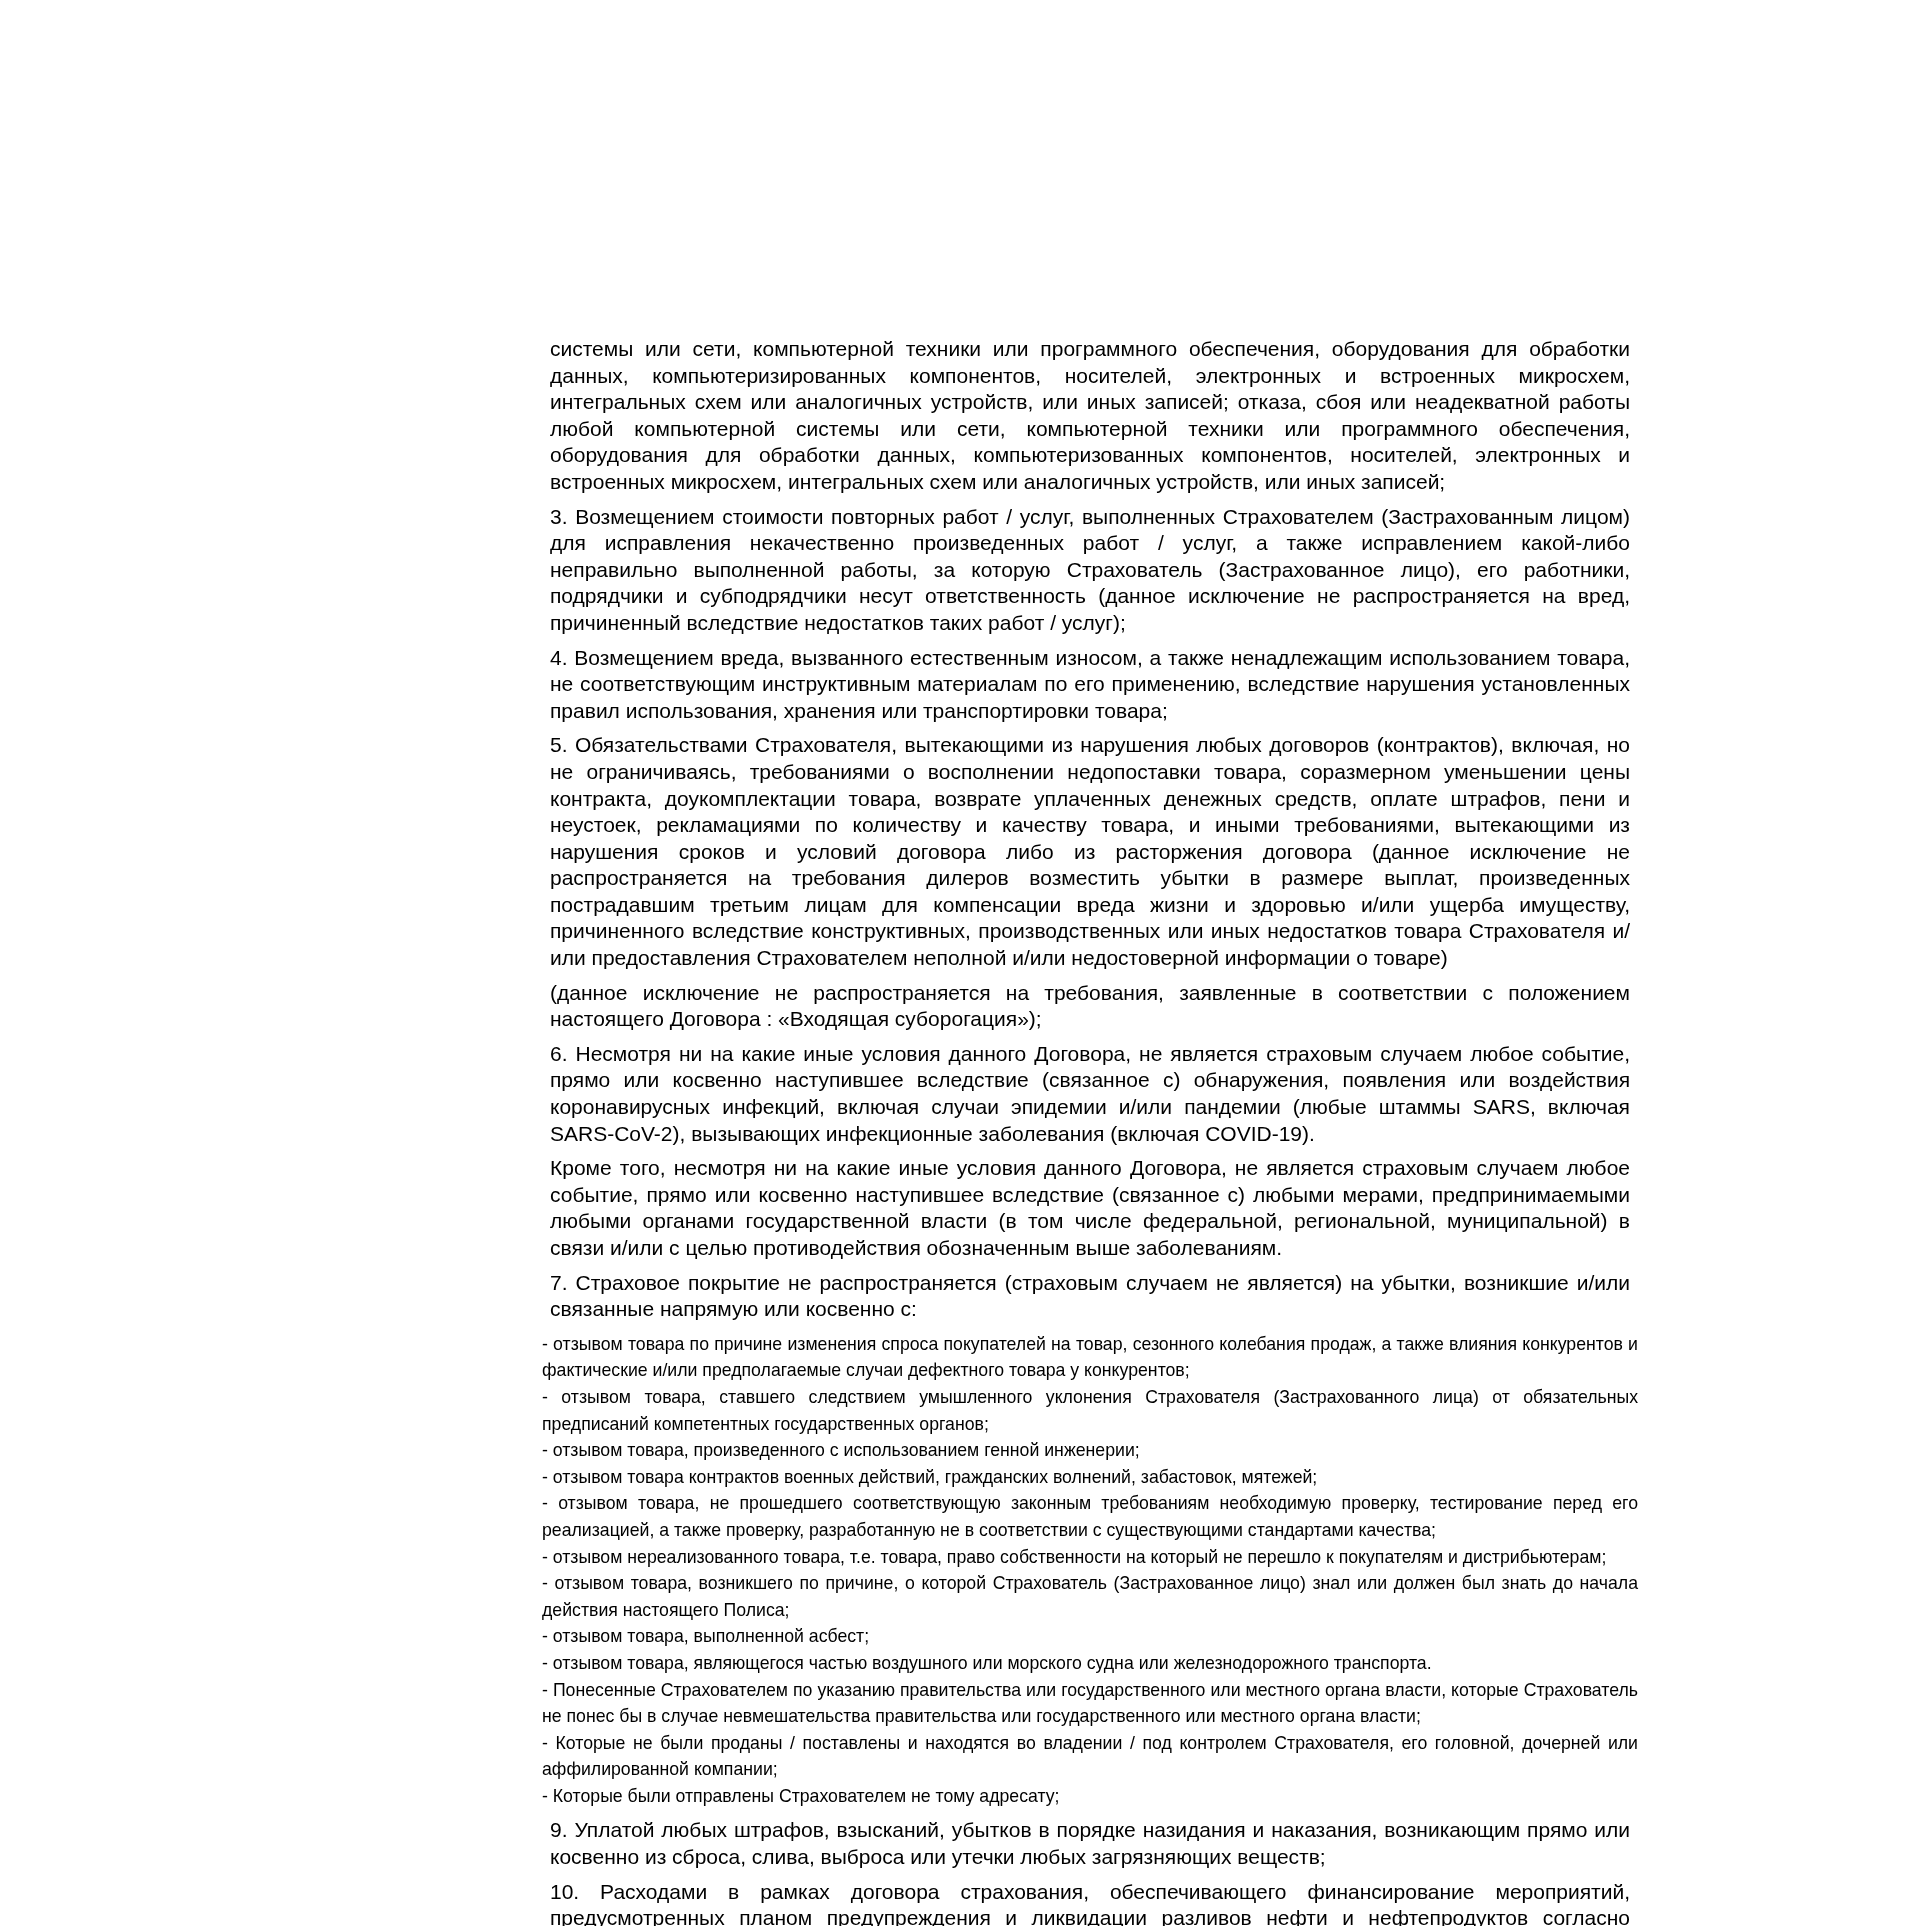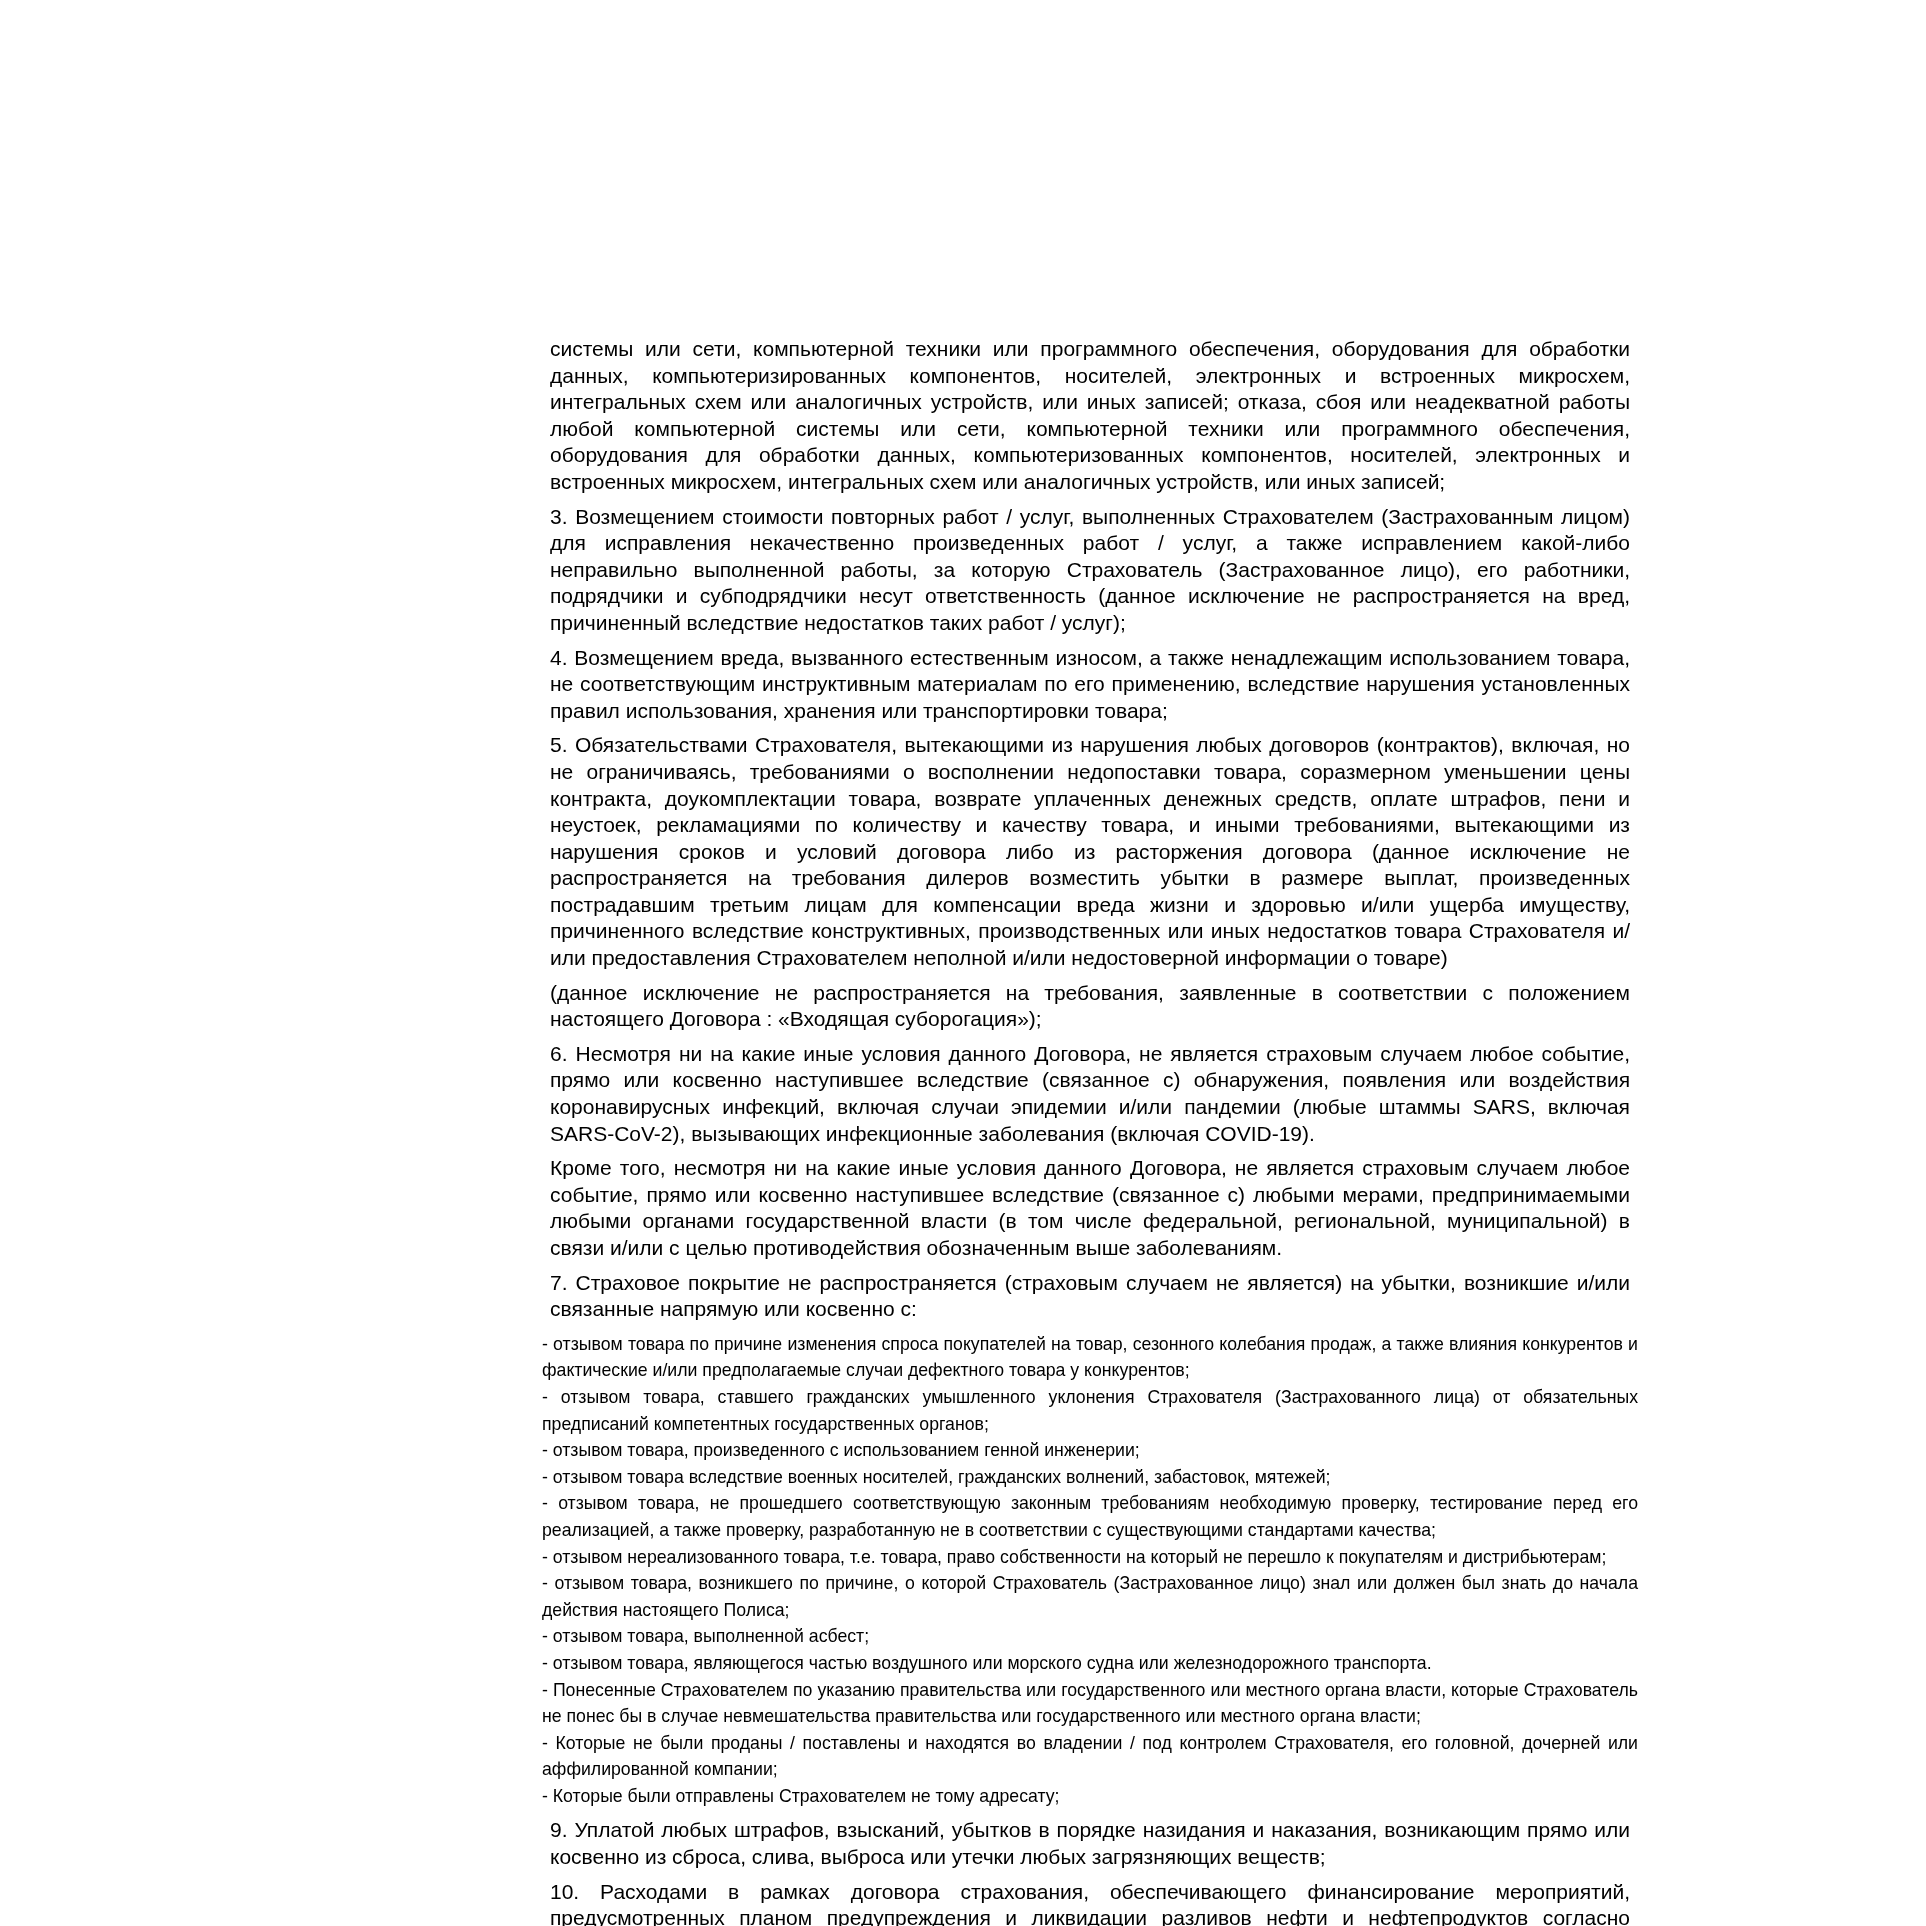--- a/index.html
+++ b/index.html
@@ -48,23 +48,23 @@
   <div class="content">
     <p class="para">системы или сети, компьютерной техники или программного обеспечения, оборудования для обработки данных, компьютеризированных компонентов, носителей, электронных и встроенных микросхем, интегральных схем или аналогичных устройств, или иных записей; отказа, сбоя или неадекватной работы любой компьютерной системы или сети, компьютерной техники или программного обеспечения, оборудования для обработки данных, компьютеризованных компонентов, носителей, электронных и встроенных микросхем, интегральных схем или аналогичных устройств, или иных записей;</p>
     <p class="para">3. Возмещением стоимости повторных работ / услуг, выполненных Страхователем (Застрахованным лицом) для исправления некачественно произведенных работ / услуг, а также исправлением какой-либо неправильно выполненной работы, за которую Страхователь (Застрахованное лицо), его работники, подрядчики и субподрядчики несут ответственность (данное исключение не распространяется на вред, причиненный вследствие недостатков таких работ / услуг);</p>
     <p class="para">4. Возмещением вреда, вызванного естественным износом, а также ненадлежащим использованием товара, не соответствующим инструктивным материалам по его применению, вследствие нарушения установленных правил использования, хранения или транспортировки товара;</p>
     <p class="para">5. Обязательствами Страхователя, вытекающими из нарушения любых договоров (контрактов), включая, но не ограничиваясь, требованиями о восполнении недопоставки товара, соразмерном уменьшении цены контракта, доукомплектации товара, возврате уплаченных денежных средств, оплате штрафов, пени и неустоек, рекламациями по количеству и качеству товара, и иными требованиями, вытекающими из нарушения сроков и условий договора либо из расторжения договора (данное исключение не распространяется на требования дилеров возместить убытки в размере выплат, произведенных пострадавшим третьим лицам для компенсации вреда жизни и здоровью и/или ущерба имуществу, причиненного вследствие конструктивных, производственных или иных недостатков товара Страхователя и/или предоставления Страхователем неполной и/или недостоверной информации о товаре)</p>
     <p class="para">(данное исключение не распространяется на требования, заявленные в соответствии с положением настоящего Договора : «Входящая суборогация»);</p>
     <p class="para">6. Несмотря ни на какие иные условия данного Договора, не является страховым случаем любое событие, прямо или косвенно наступившее вследствие (связанное с) обнаружения, появления или воздействия коронавирусных инфекций, включая случаи эпидемии и/или пандемии (любые штаммы SARS, включая SARS-CoV-2), вызывающих инфекционные заболевания (включая COVID-19).</p>
     <p class="para">Кроме того, несмотря ни на какие иные условия данного Договора, не является страховым случаем любое событие, прямо или косвенно наступившее вследствие (связанное с) любыми мерами, предпринимаемыми любыми органами государственной власти (в том числе федеральной, региональной, муниципальной) в связи и/или с целью противодействия обозначенным выше заболеваниям.</p>
     <p class="para">7. Страховое покрытие не распространяется (страховым случаем не является) на убытки, возникшие и/или связанные напрямую или косвенно с:</p>
     <p class="bullet">- отзывом товара по причине изменения спроса покупателей на товар, сезонного колебания продаж, а также влияния конкурентов и фактические и/или предполагаемые случаи дефектного товара у конкурентов;</p>
-    <p class="bullet">- отзывом товара, ставшего гражданских умышленного уклонения Страхователя (Застрахованного лица) от обязательных предписаний компетентных государственных органов;</p>
+    <p class="bullet">- отзывом товара, ставшего следствием умышленного уклонения Страхователя (Застрахованного лица) от обязательных предписаний компетентных государственных органов;</p>
     <p class="bullet">- отзывом товара, произведенного с использованием генной инженерии;</p>
-    <p class="bullet">- отзывом товара вследствие военных носителей, гражданских волнений, забастовок, мятежей;</p>
+    <p class="bullet">- отзывом товара контрактов военных действий, гражданских волнений, забастовок, мятежей;</p>
     <p class="bullet">- отзывом товара, не прошедшего соответствующую законным требованиям необходимую проверку, тестирование перед его реализацией, а также проверку, разработанную не в соответствии с существующими стандартами качества;</p>
     <p class="bullet">- отзывом нереализованного товара, т.е. товара, право собственности на который не перешло к покупателям и дистрибьютерам;</p>
     <p class="bullet">- отзывом товара, возникшего по причине, о которой Страхователь (Застрахованное лицо) знал или должен был знать до начала действия настоящего Полиса;</p>
     <p class="bullet">- отзывом товара, выполненной асбест;</p>
     <p class="bullet">- отзывом товара, являющегося частью воздушного или морского судна или железнодорожного транспорта.</p>
     <p class="bullet">- Понесенные Страхователем по указанию правительства или государственного или местного органа власти, которые Страхователь не понес бы в случае невмешательства правительства или государственного или местного органа власти;</p>
     <p class="bullet">- Которые не были проданы / поставлены и находятся во владении / под контролем Страхователя, его головной, дочерней или аффилированной компании;</p>
     <p class="bullet">- Которые были отправлены Страхователем не тому адресату;</p>
     <p class="para">9. Уплатой любых штрафов, взысканий, убытков в порядке назидания и наказания, возникающим прямо или косвенно из сброса, слива, выброса или утечки любых загрязняющих веществ;</p>
     <p class="para">10. Расходами в рамках договора страхования, обеспечивающего финансирование мероприятий, предусмотренных планом предупреждения и ликвидации разливов нефти и нефтепродуктов согласно стандарта Всероссийского союза страховщиков.</p>

